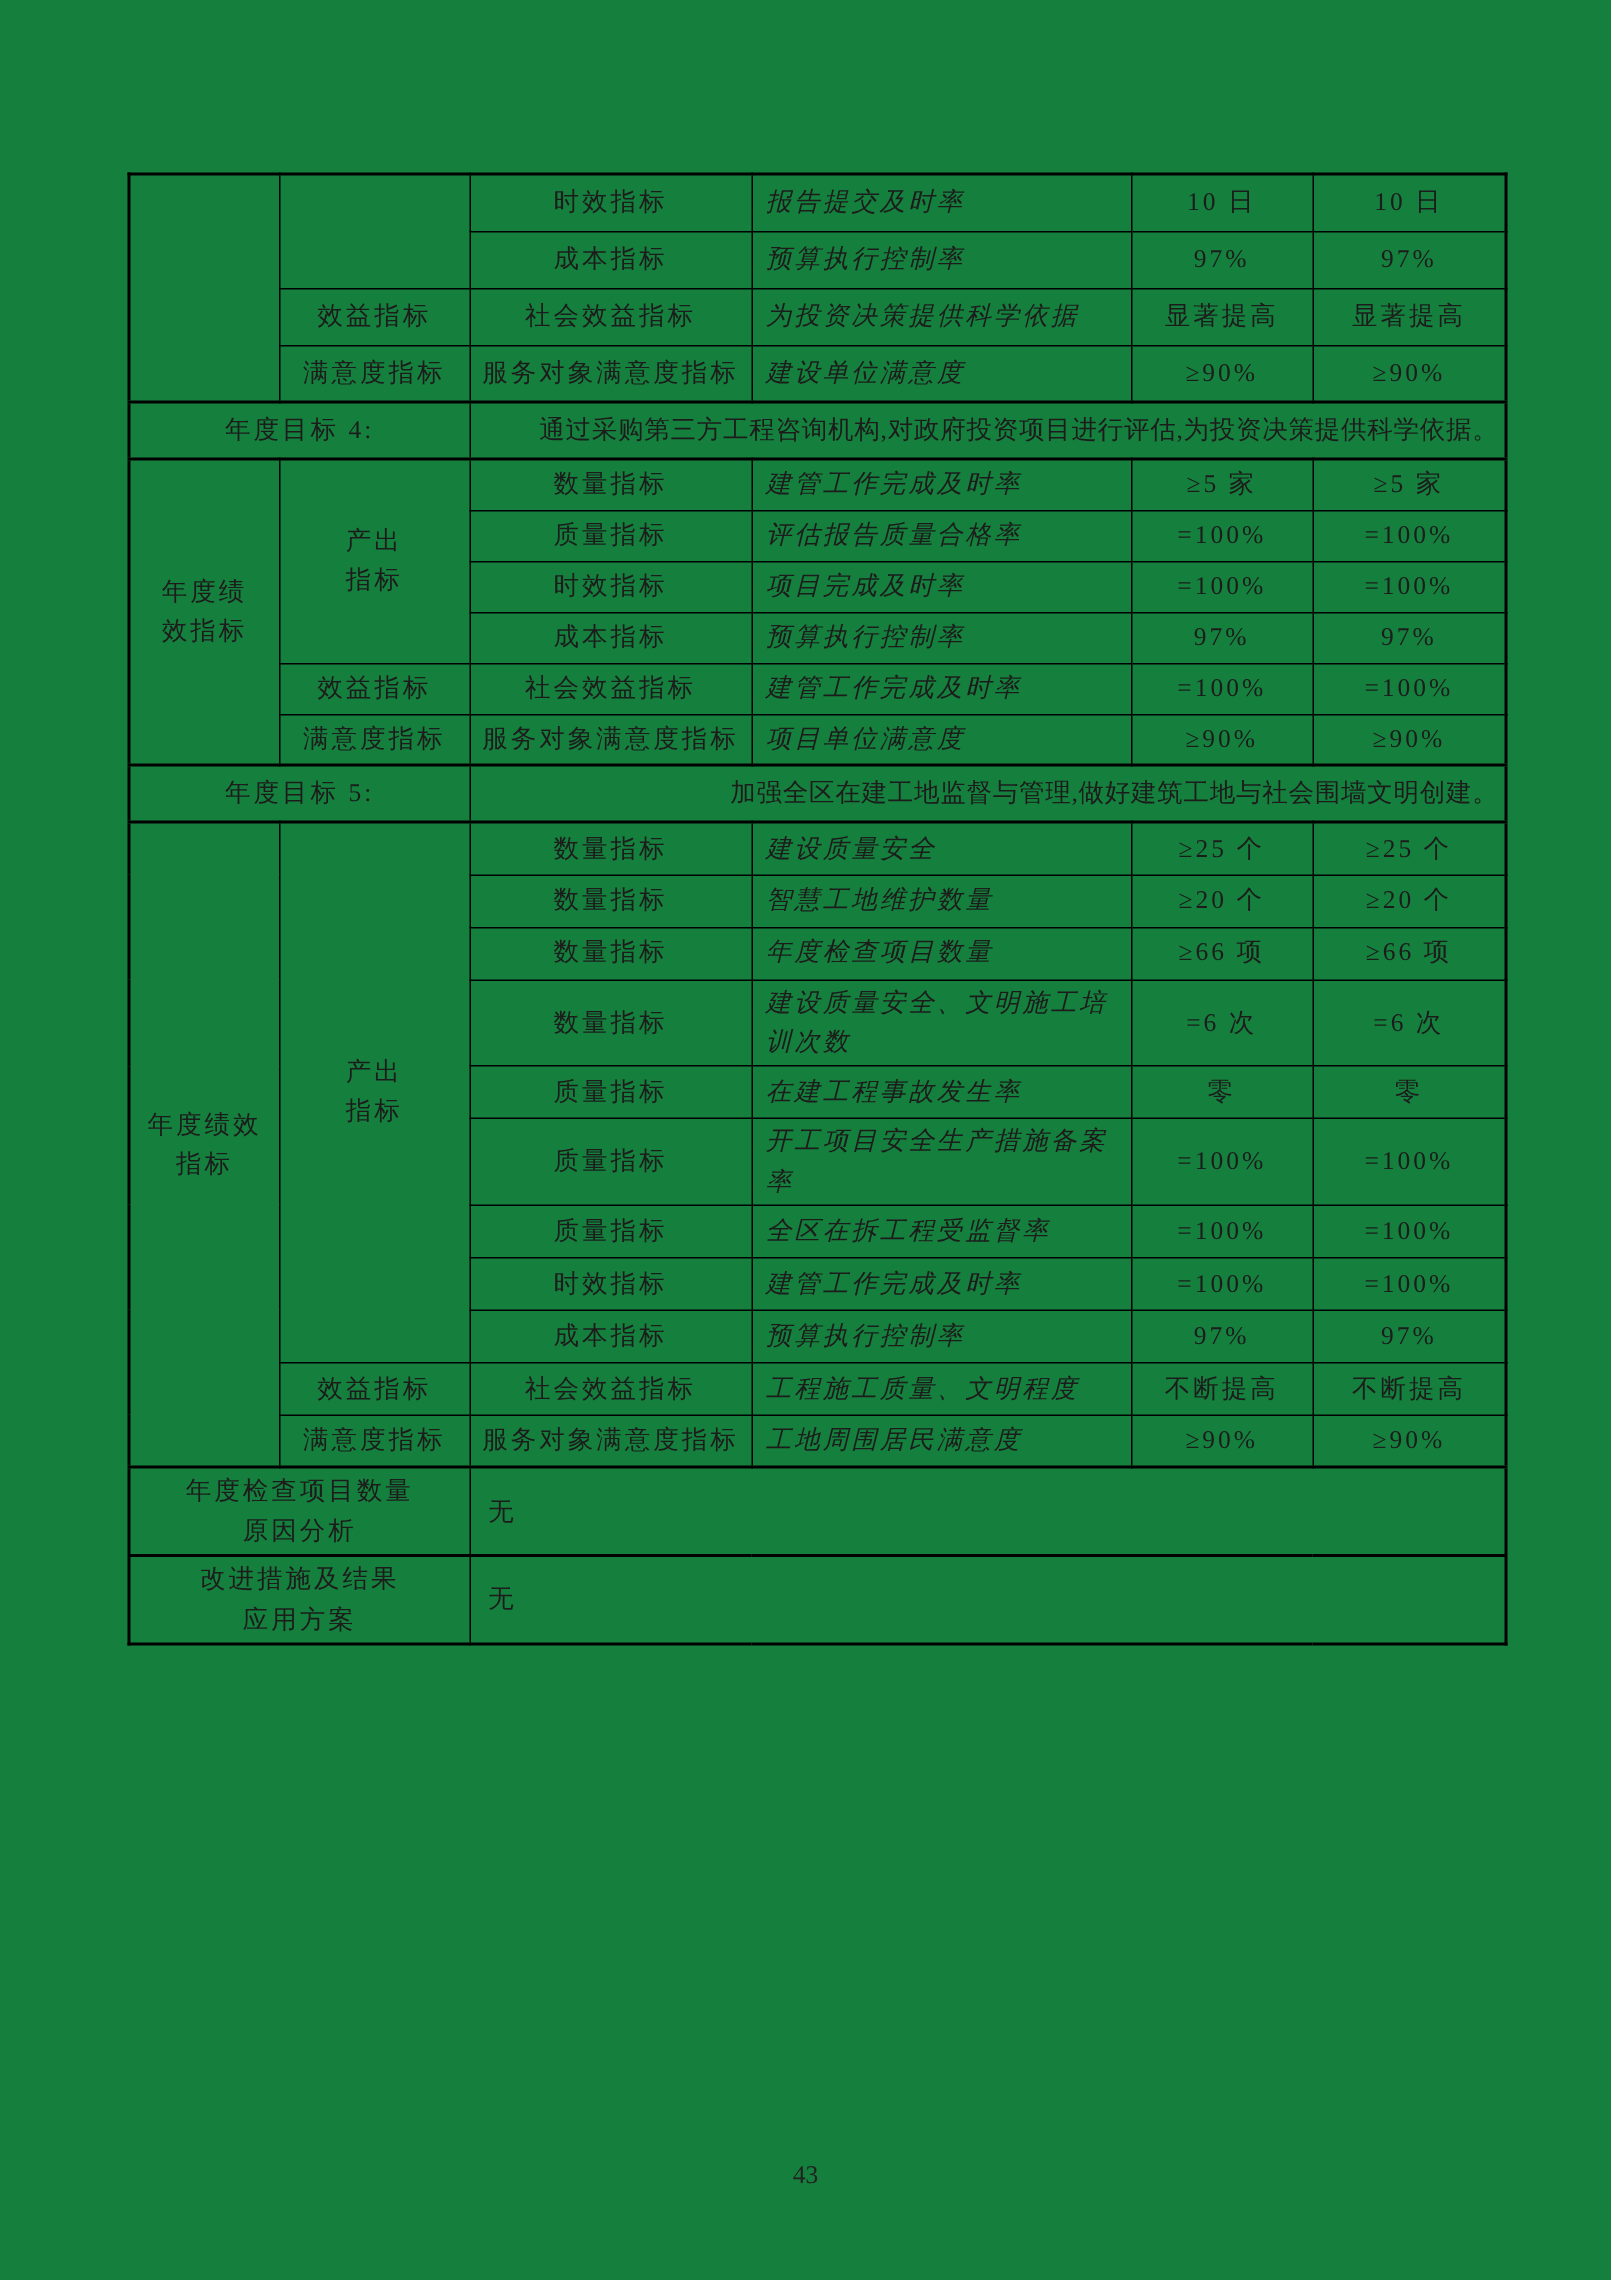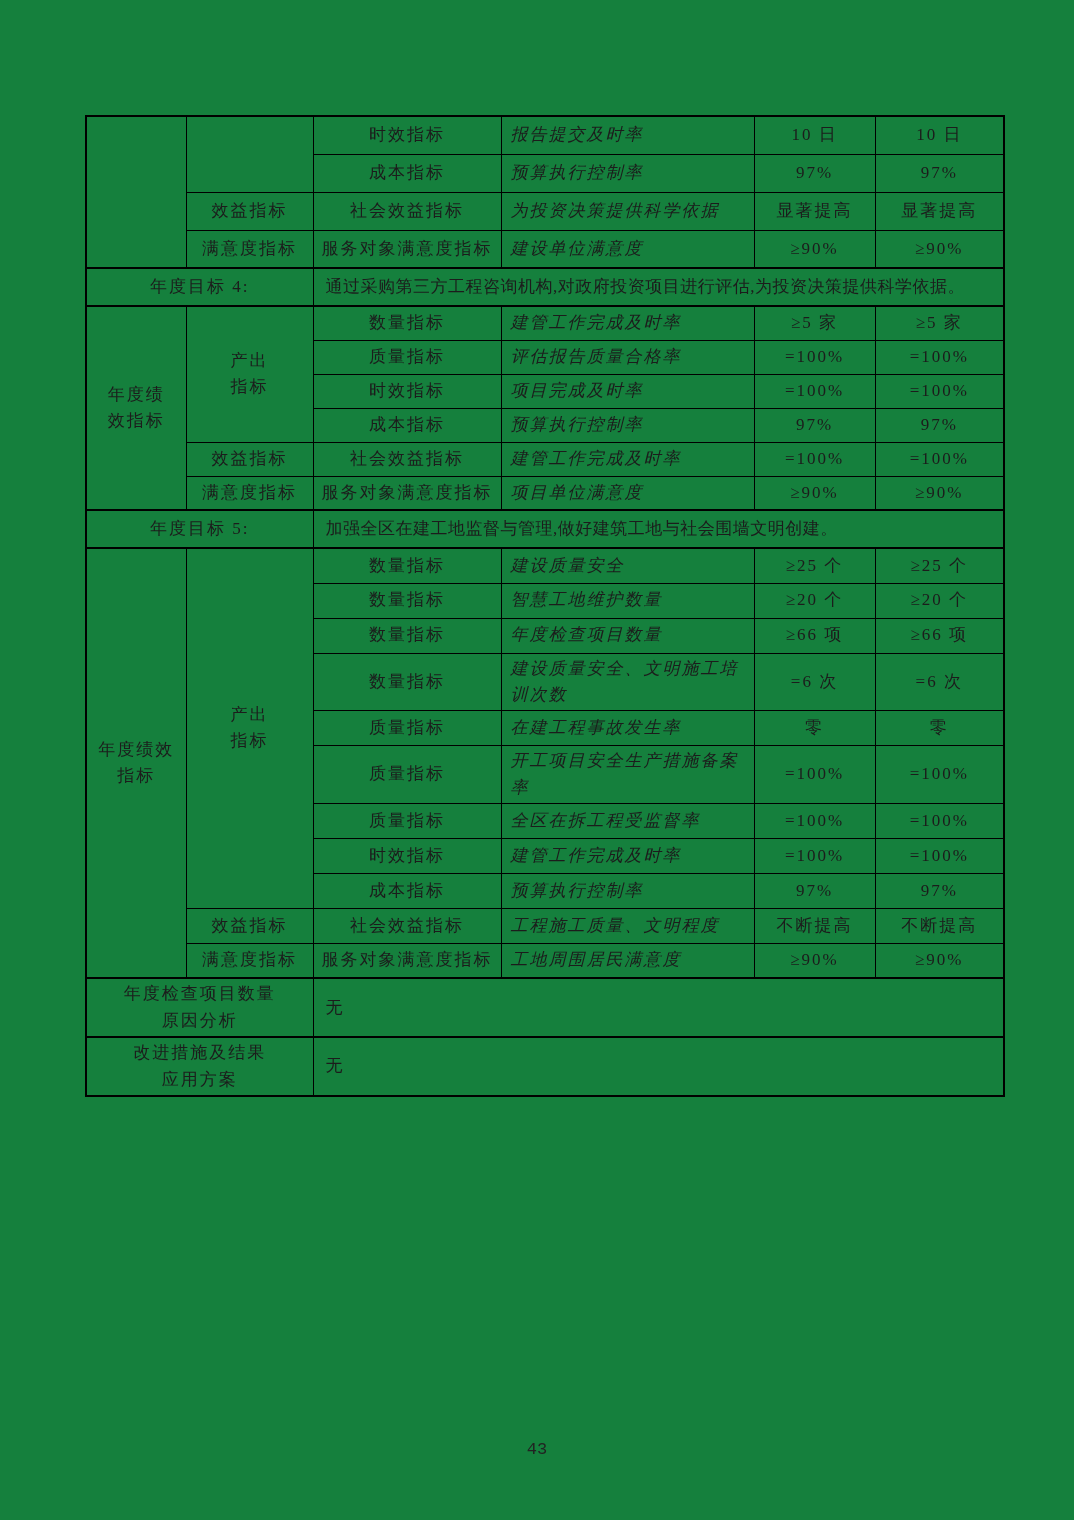--- a/index.html
+++ b/index.html
@@ -23,37 +23,37 @@
     font-size:17px;
     letter-spacing:2px;
     line-height:1.55;
     text-align:center;
     vertical-align:middle;
     white-space:pre-line;
     padding:2px 4px;
     overflow:hidden;
   }
   td.name  { text-align:left; padding-left:9px;font-style:italic; }
-  td.desc  { text-align:left; padding-left:12px; letter-spacing:0.5px; white-space:nowrap; }
+  td.desc  { text-align:right; padding-left:12px; letter-spacing:0.5px; white-space:nowrap; }
   td.free  { text-align:left; padding-left:12px; }
 
   tr.rh38 td { height:38px; }
   tr.rh34 td { height:34px; }
   tr.rh35 td { height:35px; }
   tr.rh56 td { height:56px; }
   tr.rh58 td { height:58px; }
   tr.rh59 td { height:59px; }
 
   tr.thick td    { border-top-width:2px; border-bottom-width:2px; }
   tr.thickTop td { border-top-width:2px; }
 
   .pageno {
     position:absolute; left:0; top:1440px; width:1074px;
     text-align:center;
-    font-family:Liberation Mono, monospace;
+    font-family:Liberation Serif, serif;
     font-size:17px; color:#222;
   }
 </style>
 </head>
 <body>
 
 <div class="sheet">
 
   <table class="report">
     <colgroup>

